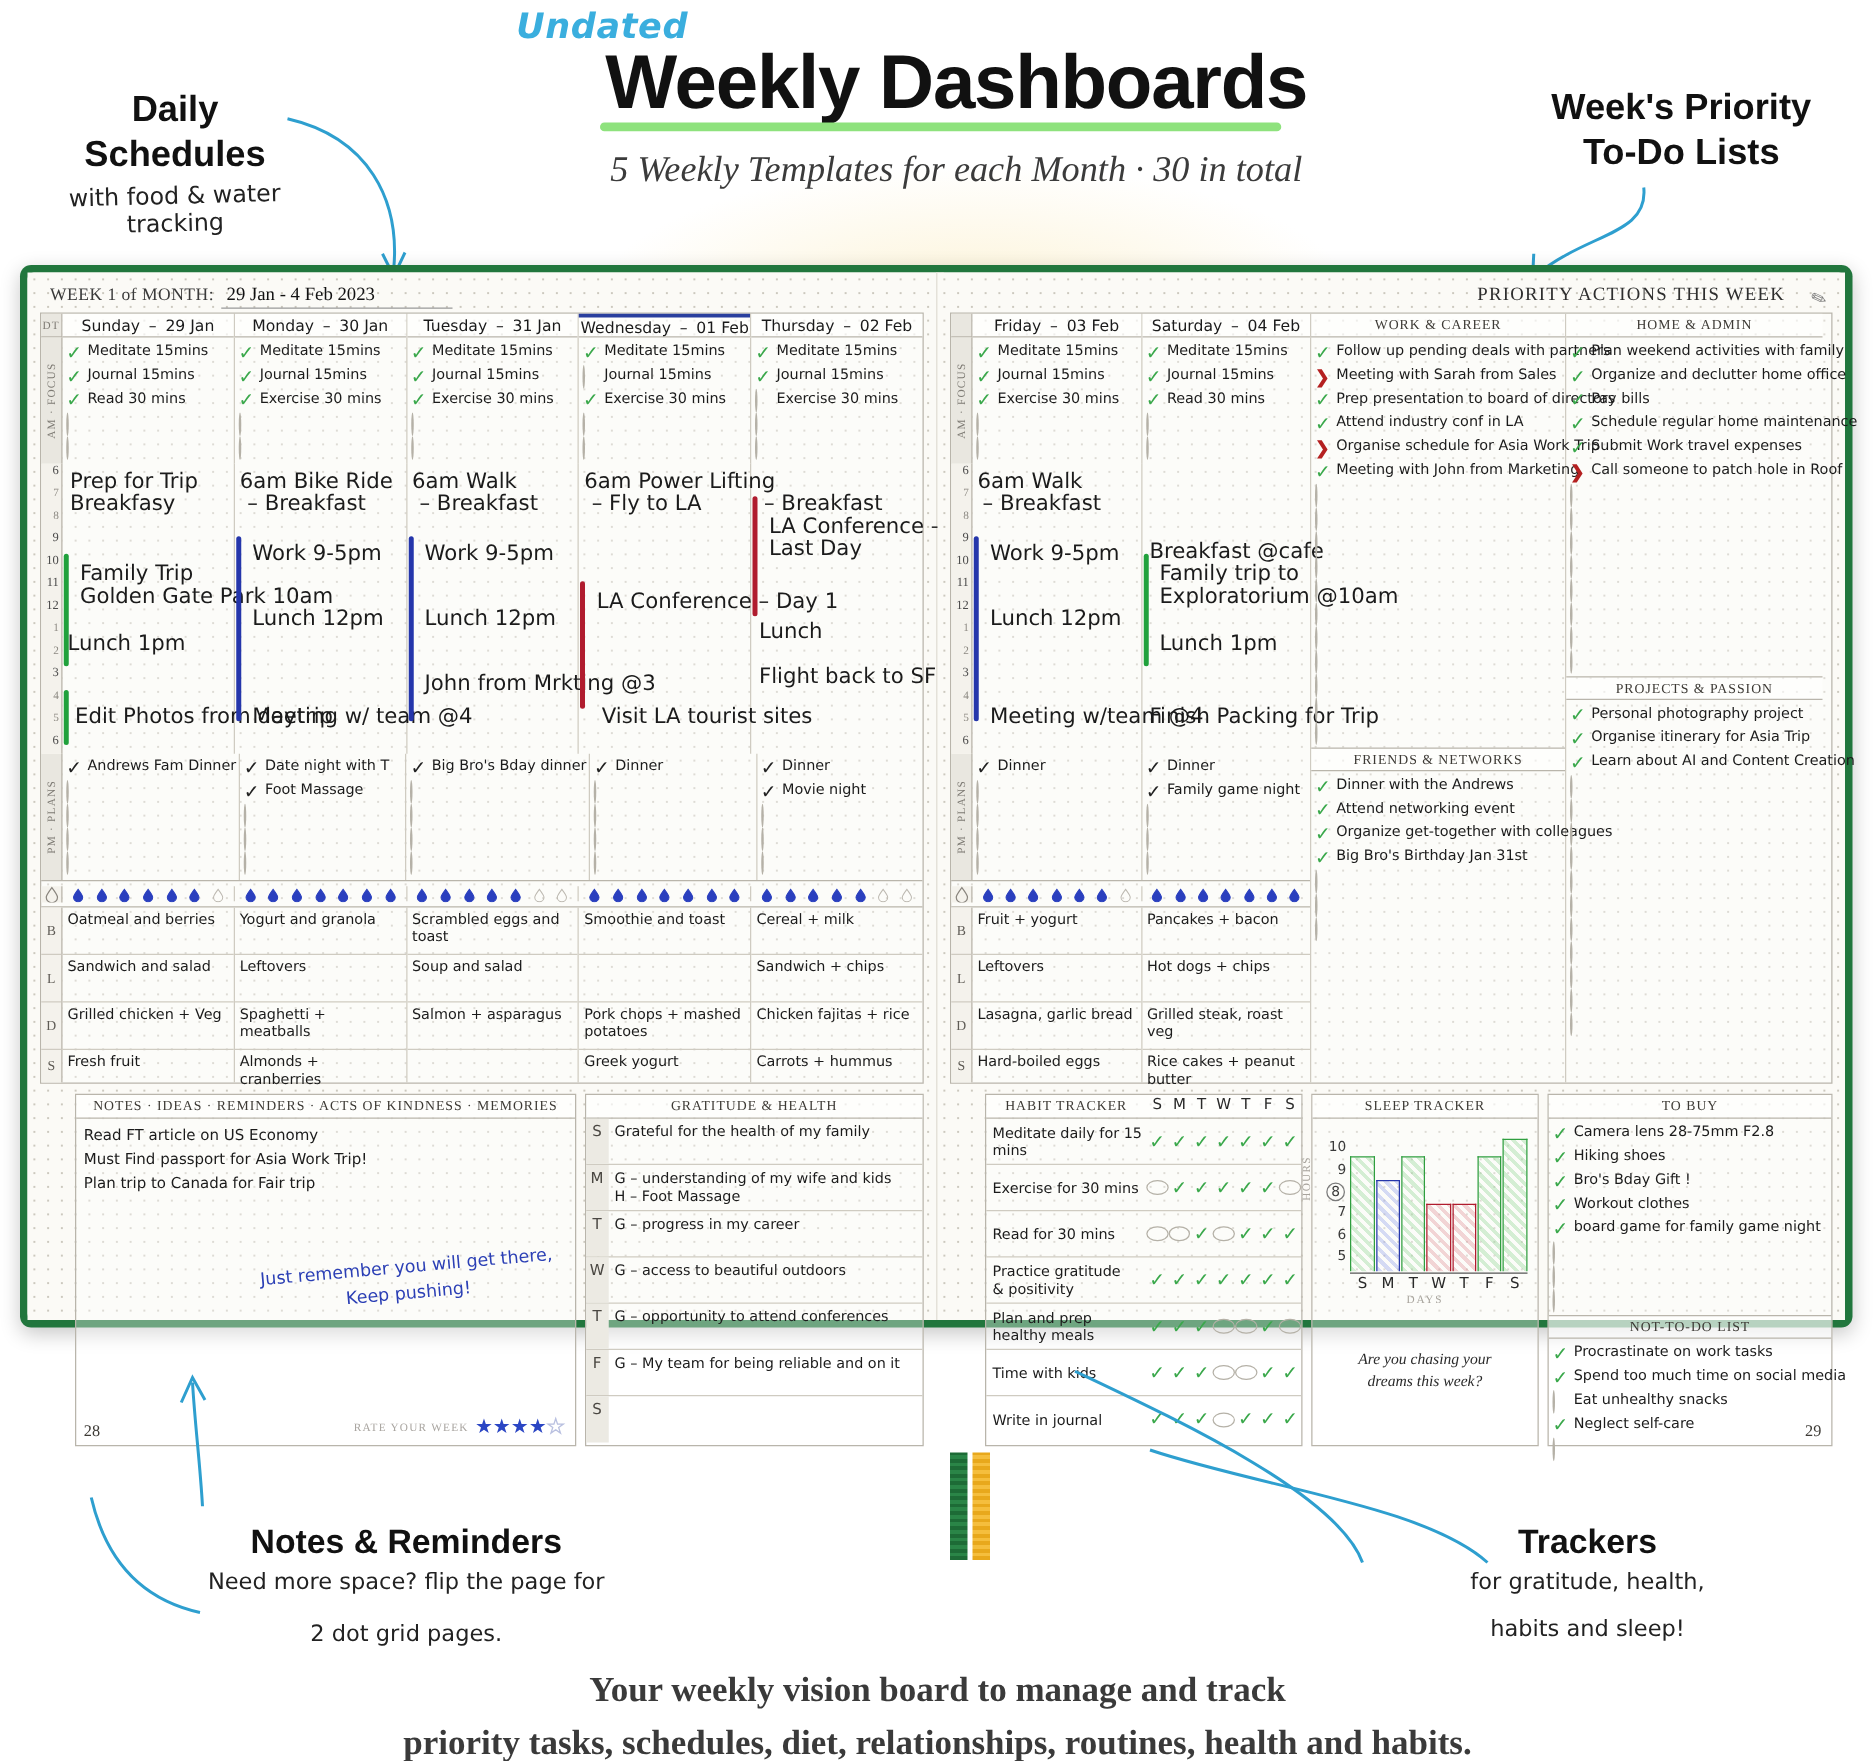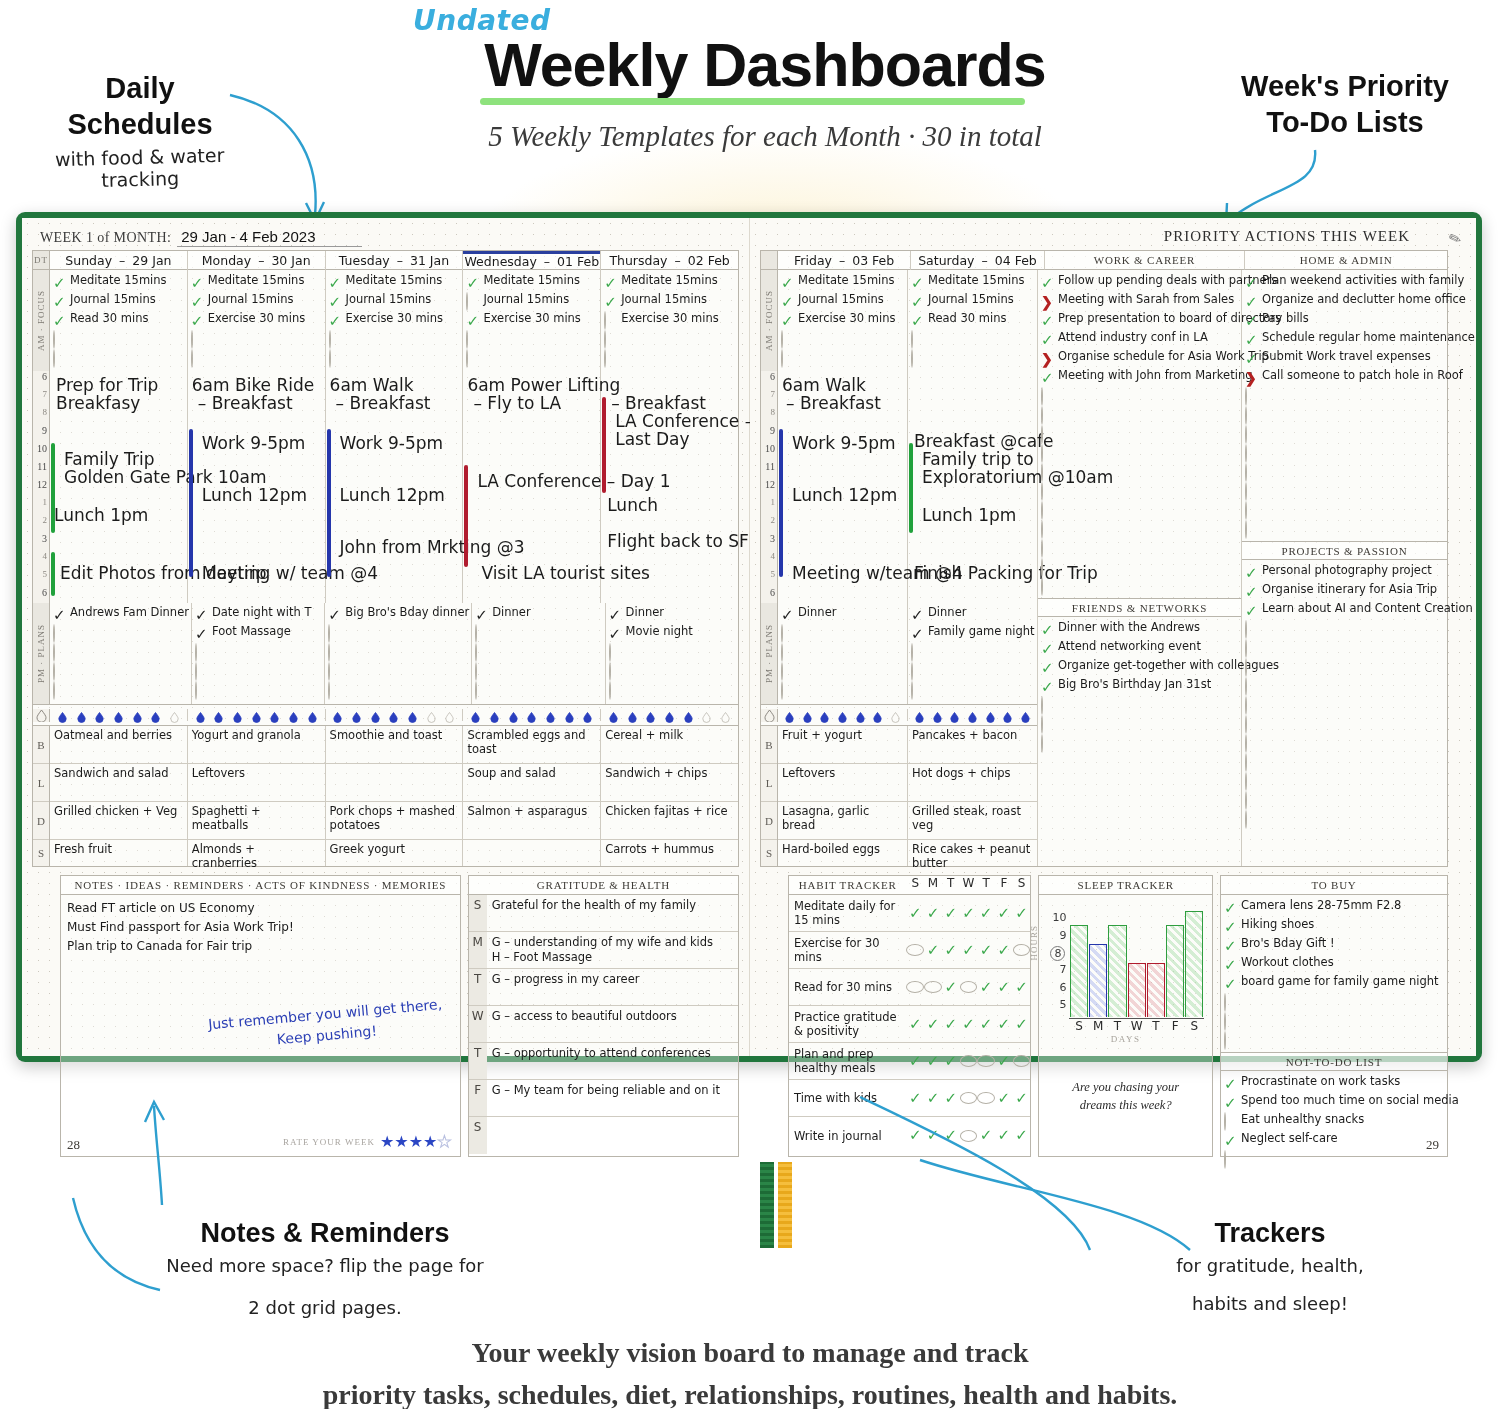--- a/index.html
+++ b/index.html
@@ -54,30 +54,30 @@
     padding:6px;
   }
   .pages {
     position:relative; width:100%; height:100%;
     background:#fbfaf6; border-radius:5px; display:flex;
   }
   .page { position:relative; height:100%; background:#fbfaf6;
           background-image:radial-gradient(#ccc8be .7px, transparent .8px);
           background-size:11px 11px; }
   .page-left { width:728px; border-right:1px solid #ddd9cf; padding:10px 10px 6px 10px;}
-  .page-right { width:726px; padding:10px 28px 6px 10px;}
+  .page-right { width:726px; padding:10px 10px 6px 10px;}
   .spine {
     position:absolute; left:727px; top:0; width:6px; height:100%;
     background:linear-gradient(to right,#e6e2d8,#cfcabd,#e6e2d8);
   }
   
   .wk-head { display:flex; align-items:baseline; gap:6px; height:22px; padding-left:8px;}
   .wk-head .lbl { font-family:"Liberation Serif", serif; font-size:14px; color:#3a3a3a; letter-spacing:.4px;}
   .wk-head .val {
-    font-family:Liberation Sans, sans-serif; font-size:15px; color:#111;
+    font-family:Liberation Serif, serif; font-size:15px; color:#111;
     border-bottom:1px solid #999; min-width:185px; padding:0 4px 1px 4px;
   }
   .pa-head { text-align:right; padding-right:38px; height:22px;
     font-family:"Liberation Serif", serif; font-size:15px; color:#2e2e2e; letter-spacing:1px;}
   .leaf { position:absolute; right:14px; top:12px; color:#7b7b7b; font-size:15px; transform:rotate(-20deg);}
   
   .frame { border:1px solid #b9b5ab; background:rgba(255,255,255,.35); }
   .daycols { display:flex; }
   .sidelbl {
     width:17px; flex:0 0 17px; background:#e9e7e0; border-right:1px solid #b9b5ab;
@@ -758,30 +758,30 @@
                 <div class="mcell">Grilled chicken + Veg</div>
                 <div class="mcell">Fresh fruit</div>
               </div>
               <div class="mcol">
                 <div class="mcell">Yogurt and granola</div>
                 <div class="mcell">Leftovers</div>
                 <div class="mcell">Spaghetti + meatballs</div>
                 <div class="mcell">Almonds + cranberries</div>
               </div>
               <div class="mcol">
+                <div class="mcell">Scrambled eggs and toast</div>
+                <div class="mcell">Soup and salad</div>
+                <div class="mcell">Salmon + asparagus</div>
+                <div class="mcell"></div>
+              </div>
+              <div class="mcol">
                 <div class="mcell">Smoothie and toast</div>
                 <div class="mcell"></div>
                 <div class="mcell">Pork chops + mashed potatoes</div>
                 <div class="mcell">Greek yogurt</div>
-              </div>
-              <div class="mcol">
-                <div class="mcell">Scrambled eggs and toast</div>
-                <div class="mcell">Soup and salad</div>
-                <div class="mcell">Salmon + asparagus</div>
-                <div class="mcell"></div>
               </div>
               <div class="mcol">
                 <div class="mcell">Cereal + milk</div>
                 <div class="mcell">Sandwich + chips</div>
                 <div class="mcell">Chicken fajitas + rice</div>
                 <div class="mcell">Carrots + hummus</div>
               </div>
             </div>
         </div>
       </div>

